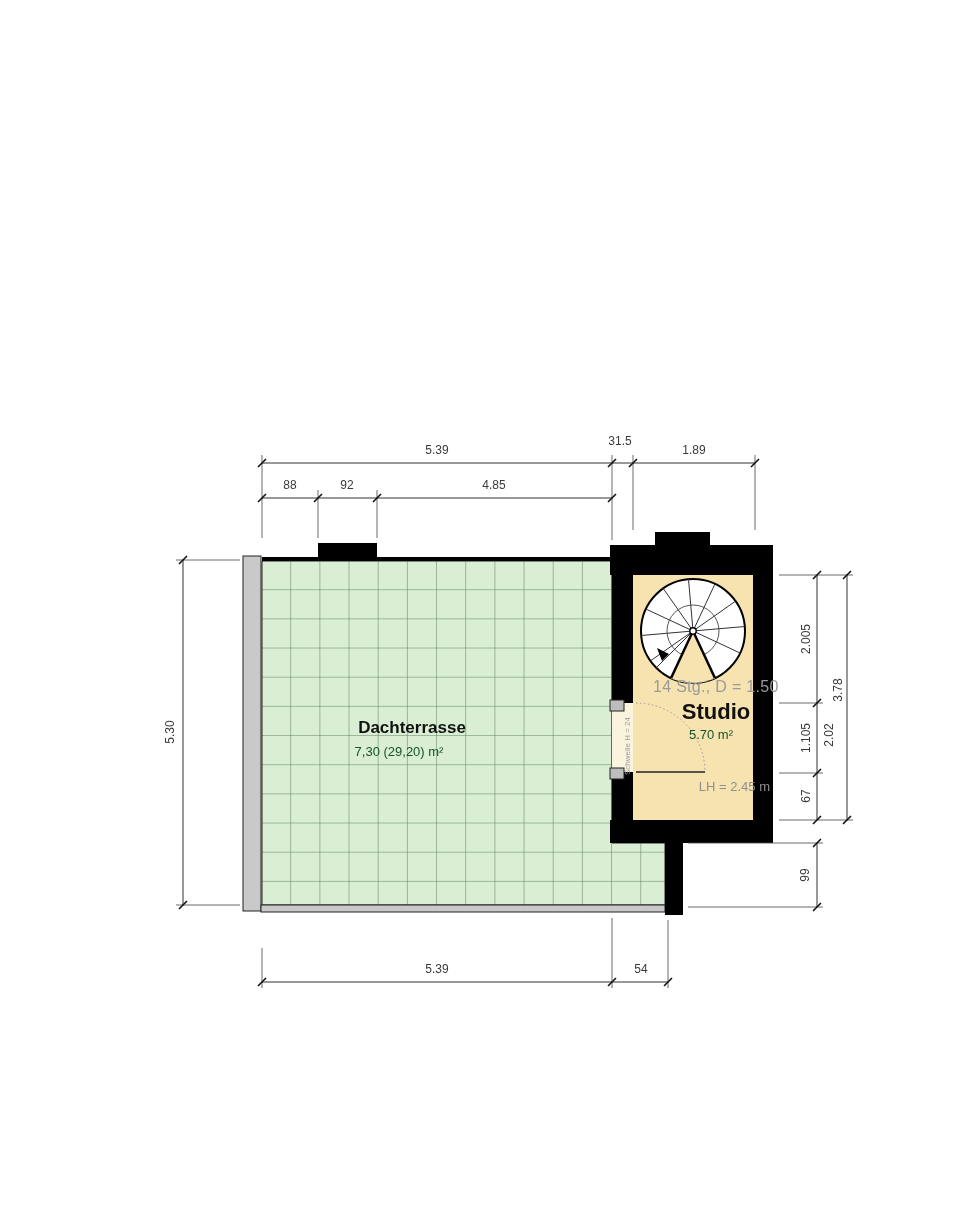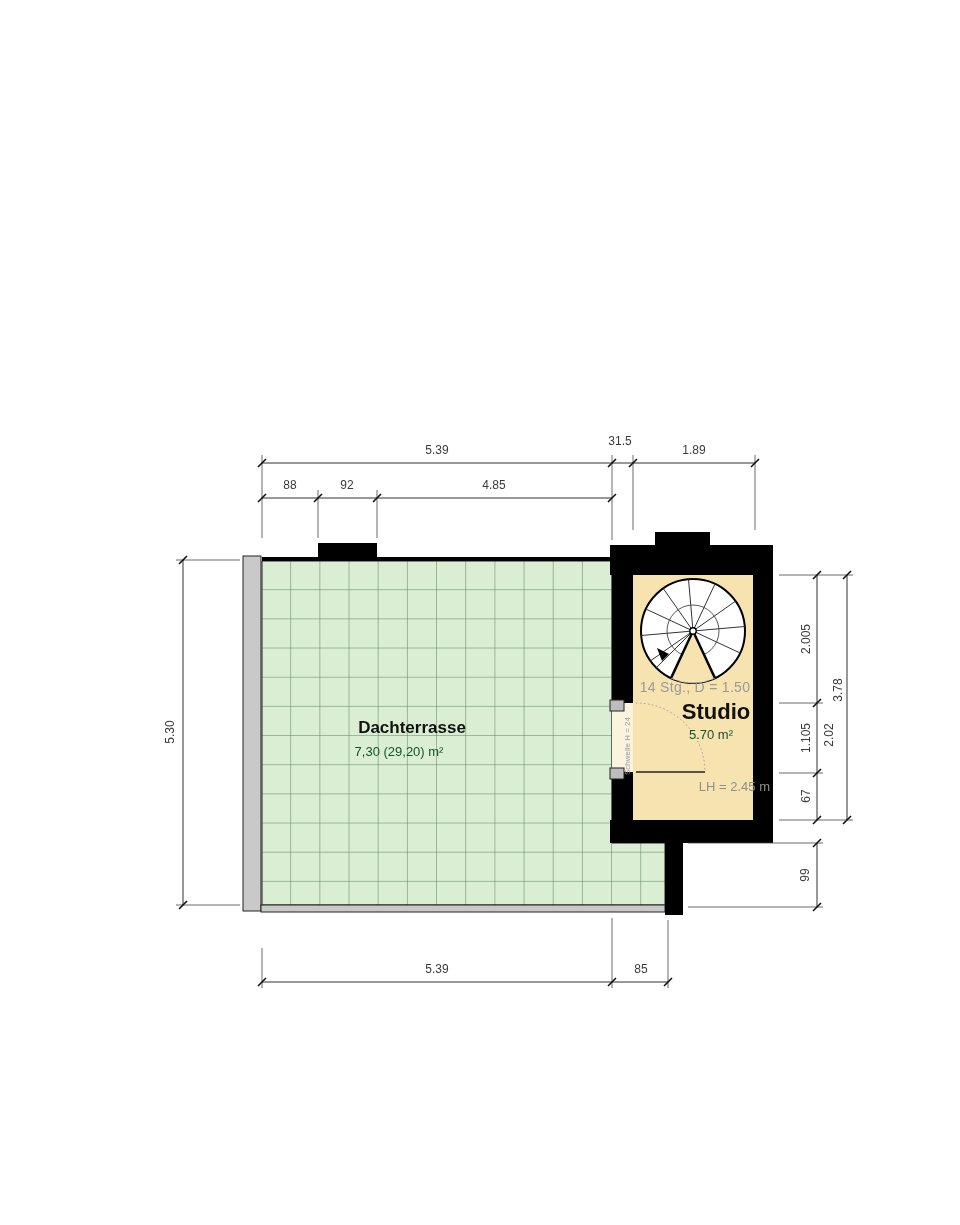--- a/index.html
+++ b/index.html
@@ -4,21 +4,21 @@
 <style>
   html,body{margin:0;padding:0;background:#ffffff;}
   #canvas{position:relative;width:960px;height:1225px;background:#ffffff;overflow:hidden;
           font-family:"Liberation Sans",sans-serif;}
   svg{position:absolute;left:0;top:0;}
   .lbl{position:absolute;font-size:12px;color:#3a3a3a;text-align:center;white-space:nowrap;line-height:14px;}
   .rot{transform:rotate(-90deg);transform-origin:center center;}
   .room-name{font-size:17px;font-weight:bold;color:#111;}
   .room-area{font-size:13px;color:#14532d;}
   .room-note{font-size:13px;color:#8f8f8f;}
-  .stair-note{font-size:14px;color:#9a9a9a;letter-spacing:.3px;}
+  .stair-note{font-size:16px;color:#9a9a9a;letter-spacing:.3px;padding-left:20px;}
   .door-note{font-size:8px;color:#9a9a9a;}
   .plan-title{position:absolute;left:500px;top:1168px;width:432px;text-align:right;
               font-size:33px;font-weight:bold;color:#000;letter-spacing:.5px;}
   .dimline{stroke:#333;stroke-width:1;fill:none;}
   .extline{stroke:#444;stroke-width:0.8;fill:none;}
   .tick{stroke:#111;stroke-width:1.6;fill:none;}
   .gridline{stroke:#5c7d5c;stroke-width:1;fill:none;}
   .thinwall{stroke:#222;stroke-width:1;}
 </style>
 </head>
@@ -129,21 +129,21 @@
   <div class="lbl rot" style="left:140px;top:725px;width:60px;">5.30</div>
 
   <div class="lbl rot" style="left:776px;top:632px;width:60px;">2.005</div>
   <div class="lbl rot" style="left:808px;top:683px;width:60px;">3.78</div>
   <div class="lbl rot" style="left:776px;top:731px;width:60px;">1.105</div>
   <div class="lbl rot" style="left:799px;top:728px;width:60px;">2.02</div>
   <div class="lbl rot" style="left:776px;top:789px;width:60px;">67</div>
   <div class="lbl rot" style="left:775px;top:868px;width:60px;">99</div>
 
   <div class="lbl" style="left:397px;top:962px;width:80px;">5.39</div>
-  <div class="lbl" style="left:611px;top:962px;width:60px;">85</div>
+  <div class="lbl" style="left:611px;top:962px;width:60px;">54</div>
 
   <div class="lbl room-name" style="left:312px;top:721px;width:200px;">Dachterrasse</div>
   <div class="lbl room-area" style="left:299px;top:745px;width:200px;">7,30 (29,20) m²</div>
 
   <div class="lbl room-name" style="left:646px;top:705px;width:140px;font-size:22px;">Studio</div>
   <div class="lbl room-area" style="left:641px;top:728px;width:140px;">5.70 m²</div>
   <div class="lbl room-note" style="left:630px;top:780px;width:140px;text-align:right;">LH = 2.45 m</div>
   <div class="lbl stair-note" style="left:633px;top:680px;width:124px;">14 Stg., D = 1.50</div>
   <div class="lbl door-note rot" style="left:583px;top:739px;width:90px;">Schwelle H = 24</div>
 

